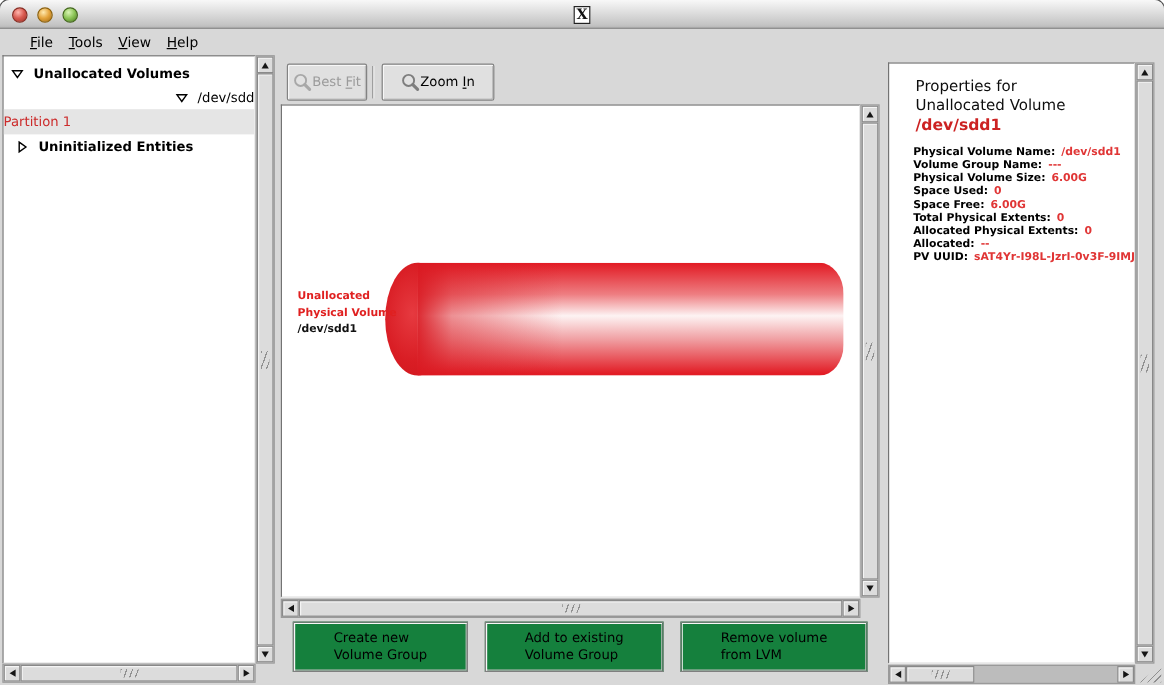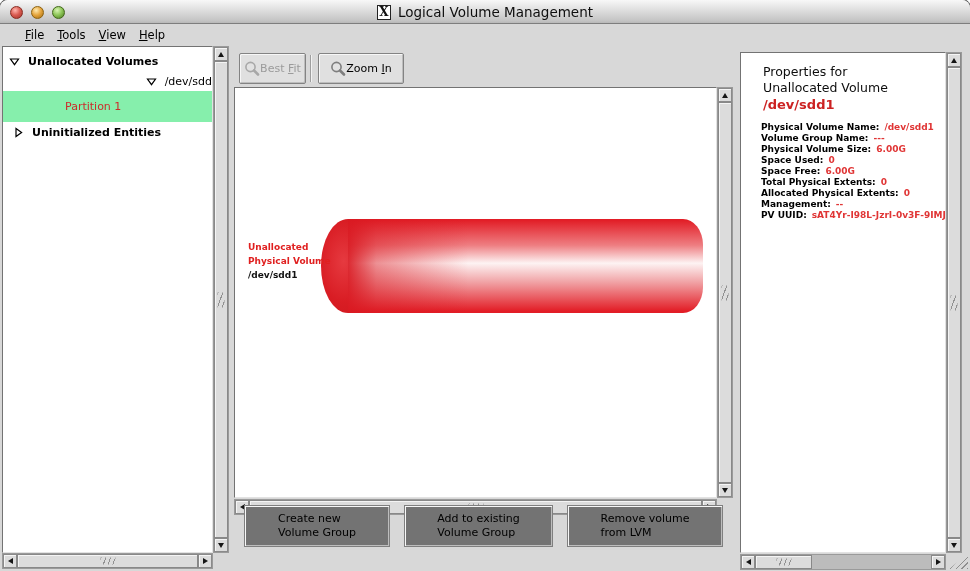--- a/index.html
+++ b/index.html
@@ -31,21 +31,21 @@
   .mn{text-decoration:underline;text-underline-offset:1px;}
   
   .sunken{background:#fff;border:1px solid #737373;border-right-color:#e2e2e2;border-bottom-color:#e2e2e2;}
   
   .tree{position:absolute;left:2px;top:46px;width:211px;height:507px;overflow:hidden;padding-top:4px;}
   .tree-row{display:flex;align-items:center;height:20px;font-size:11px;color:#000;}
   .tree-row .tri-svg{flex:0 0 auto;margin-right:8px;}
   .tr-bold{font-weight:bold;}
   .row-l1{padding-left:6px;}
   .row-l2{padding-left:25px;justify-content:flex-end;}
-  .row-sel{height:31px;background:#86efac;color:#cc2b2b;padding-left:62px;}
+  .row-sel{height:21px;background:#e5e5e5;color:#cc2b2b;}
   .row-l1b{padding-left:10px;}
   
   .sb{position:absolute;background:#c6c6c6;border:1px solid #9a9a9a;}
   .sb .btn{position:absolute;background:#dcdcdc;border:1px solid #8a8a8a;
     box-shadow:inset 1px 1px 0 #f5f5f5;display:flex;align-items:center;justify-content:center;}
   .sb-v .btn{left:0;width:14px;height:14px;}
   .sb-h .btn{top:0;height:14px;width:14px;}
   .sb-v .btn.t{top:0;} .sb-v .btn.b{bottom:0;}
   .sb-h .btn.l{left:0;} .sb-h .btn.r{right:0;}
   .thumb{position:absolute;background:#dcdcdc;border:1px solid #888;box-shadow:inset 1px 1px 0 #f4f4f4;}
@@ -64,37 +64,37 @@
   #canvas-vsb{left:717px;top:87px;width:16px;height:411px;}
   #canvas-hsb{left:234px;top:499px;width:483px;height:16px;}
   #props-vsb{left:946px;top:52px;width:16px;height:501px;}
   #props-hsb{left:740px;top:554px;width:206px;height:16px;background:#bcbcbc;}
   #props-hsb .thumb-h{left:14px;right:auto;width:57px;}
   
   .tb-btn{position:absolute;top:53px;height:31px;display:flex;align-items:center;justify-content:center;
     font-size:11px;color:#000;background:#e0e0e0;border:1px solid #838383;border-radius:2px;
     box-shadow:inset 1px 1px 0 #f7f7f7,inset -1px -1px 0 #bdbdbd;}
   #btn-bestfit{left:239px;width:67px;color:#9b9b9b;}
-  #btn-zoomin{left:318px;width:86px;}
+  #btn-zoomin{left:318px;width:94px;}
   #btn-zoomout{left:394px;width:75px;}
   .tb-sep{position:absolute;left:310px;top:55px;height:27px;width:2px;border-left:1px solid #9e9e9e;border-right:1px solid #f2f2f2;}
   .mag{color:#7e7e7e;} #btn-bestfit .mag{color:#a8a8a8;}
   
   .canvas{position:absolute;left:234px;top:87px;width:483px;height:411px;overflow:hidden;}
   .cyl-cap{position:absolute;left:86px;top:131px;width:54px;height:94px;border-radius:50%;
     background:radial-gradient(ellipse at 42% 45%,#e63a40 0%,#d91d24 55%,#cc151b 100%);}
   .cyl-body{position:absolute;left:113px;top:131px;width:355px;height:94px;
     border-radius:0 20px 20px 0 / 0 26px 26px 0;
     background:linear-gradient(90deg,rgba(217,25,33,.92) 0%,rgba(217,25,33,.45) 8%,rgba(217,25,33,0) 34%),
       linear-gradient(180deg,#e21d26 1%,#ee7e82 28%,#fdf3f3 47%,#f09fa2 68%,#e21d26 98%);}
   .cyl-label{position:absolute;left:13px;top:152px;font-size:9px;font-weight:bold;line-height:14px;}
   .cyl-label .red{color:#e02020;}
   .cyl-label .blk{color:#111;}
   
-  .action-btn{position:absolute;top:505px;height:42px;background:#737373;border:1px solid #7f7f7f;
+  .action-btn{position:absolute;top:518px;height:42px;background:#15803d;border:1px solid #7f7f7f;
     box-shadow:inset 1px 1px 0 #f7f7f7,inset -1px -1px 0 #bdbdbd;
     display:flex;align-items:center;justify-content:center;font-size:11px;line-height:14px;color:#000;}
   .action-btn .lines{text-align:left;}
   #act-1{left:244px;width:146px;}
   #act-2{left:404px;width:149px;}
   #act-3{left:567px;width:156px;}
   
   .props{position:absolute;left:740px;top:52px;width:206px;height:501px;overflow:hidden;}
   .props-heading{margin:11px 0 0 22px;font-size:12.5px;line-height:16px;color:#0d0d0d;}
   .props-device{font-size:13px;font-weight:bold;color:#cc2222;line-height:17px;}
@@ -112,21 +112,20 @@
 <div class="window">
 
   <div class="titlebar">
     <div class="traffic">
       <span class="light red"></span>
       <span class="light yellow"></span>
       <span class="light green"></span>
     </div>
     <div class="title-wrap">
       <span class="x11">X</span>
-      <span class="title">Logical Volume Management</span>
     </div>
   </div>
 
   <div class="menubar">
     <div class="menu-item"><span></span><span class="mn">F</span><span>ile</span></div>
     <div class="menu-item"><span></span><span class="mn">T</span><span>ools</span></div>
     <div class="menu-item"><span></span><span class="mn">V</span><span>iew</span></div>
     <div class="menu-item"><span></span><span class="mn">H</span><span>elp</span></div>
   </div>
 
@@ -252,21 +251,21 @@
       <div class="props-device">/dev/sdd1</div>
     </div>
     <div class="props-fields">
       <div class="prow"><span>Physical Volume Name:</span><span class="pval">/dev/sdd1</span></div>
       <div class="prow"><span>Volume Group Name:</span><span class="pval">---</span></div>
       <div class="prow"><span>Physical Volume Size:</span><span class="pval">6.00G</span></div>
       <div class="prow"><span>Space Used:</span><span class="pval">0</span></div>
       <div class="prow"><span>Space Free:</span><span class="pval">6.00G</span></div>
       <div class="prow"><span>Total Physical Extents:</span><span class="pval">0</span></div>
       <div class="prow"><span>Allocated Physical Extents:</span><span class="pval">0</span></div>
-      <div class="prow"><span>Management:</span><span class="pval">--</span></div>
+      <div class="prow"><span>Allocated:</span><span class="pval">--</span></div>
       <div class="prow"><span>PV UUID:</span><span class="pval">sAT4Yr-I98L-JzrI-0v3F-9IMJ-J09t-47S4</span></div>
     </div>
   </div>
 
   <div class="sb sb-v" id="props-vsb">
     <div class="btn t">
         <span class="tri up"></span>
       </div>
     <div class="thumb thumb-v">
         <span class="grip grip-v"></span>

